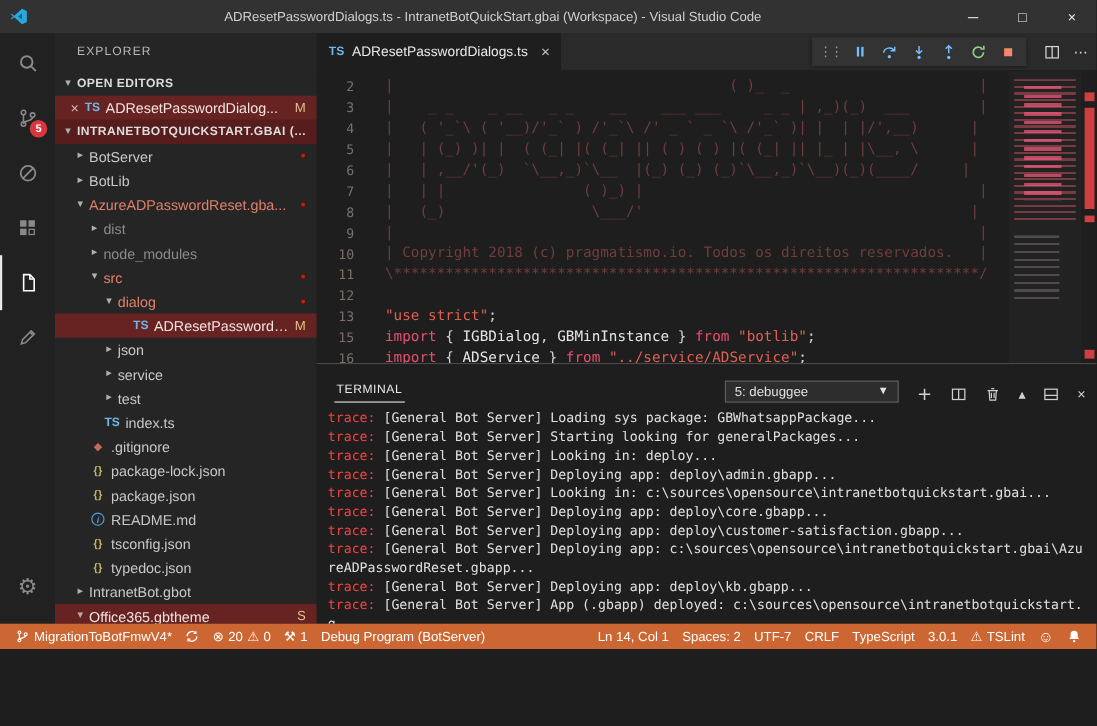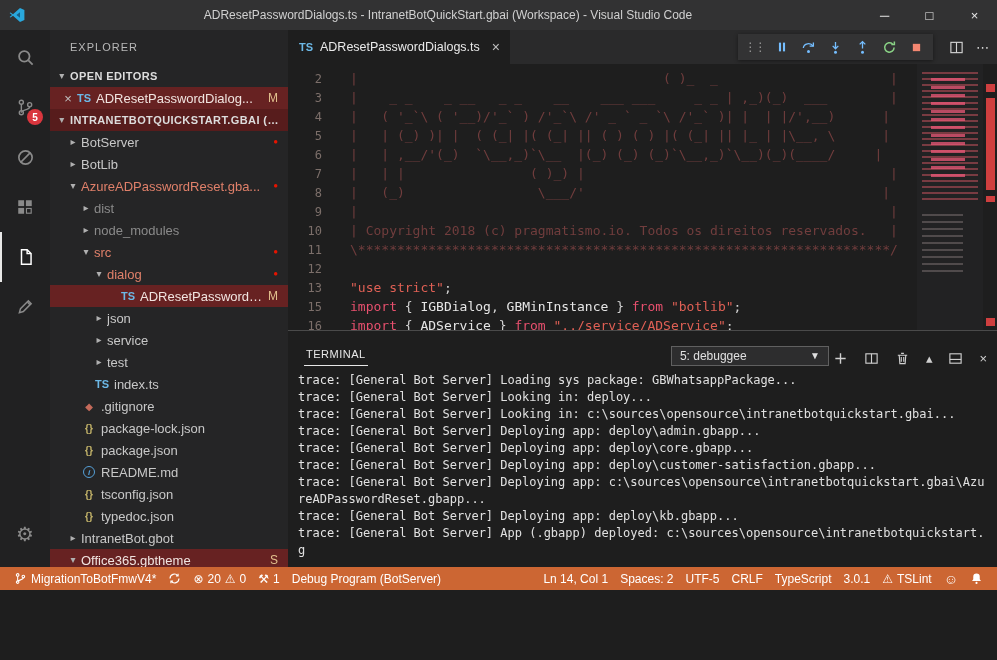--- a/index.html
+++ b/index.html
@@ -87,26 +87,26 @@
     background:repeating-linear-gradient(to bottom,rgba(236,88,120,.75) 0 3px,transparent 3px 8px)}
   .ruler{position:absolute;top:0;right:0;width:14px;bottom:0}
   .ruler .mark{position:absolute;right:2px;width:9px;background:#cf3f3f}
 
   
   .panel{height:237px;border-top:1px solid #4a4a4a;display:flex;flex-direction:column;background:#1e1e1e;flex:none}
   .panel-header{height:35px;display:flex;align-items:flex-end;padding:0 10px 0 16px;flex:none}
   .panel-tab{font-size:11px;letter-spacing:.5px;color:#e7e7e7;border-bottom:1px solid #e7e7e7;padding:7px 2px 5px}
   .panel-spacer{flex:1}
   .term-select{display:flex;align-items:center;background:#2d2d2e;border:1px solid #606060;color:#e0e0e0;
-    font-size:12px;padding:2px 8px;width:158px;justify-content:space-between;margin-right:4px}
+    font-size:12px;padding:2px 8px;width:158px;justify-content:space-between;margin-right:16px}
   .panel-actions{display:flex;align-items:center;gap:16px;color:#d0d0d0}
   .terminal{flex:1;padding:6px 8px 0 10px;font-family:"DejaVu Sans Mono","Liberation Mono",monospace;
     font-size:12px;line-height:17px;color:#e0e0e0;overflow:hidden}
   .tl{white-space:pre-wrap;word-break:break-all}
-  .t-level{color:#e5e5e5}
+  .t-level{color:#ef4444}
 
   
   .statusbar{position:absolute;left:0;right:0;bottom:0;height:23px;background:#CC6633;color:#fff;
     display:flex;align-items:center;font-size:12px;padding:0 8px}
   .sb-left,.sb-right{display:flex;align-items:center;height:23px}
   .sb-right{margin-left:auto}
   .sb-item{display:flex;align-items:center;gap:4px;padding:0 6px;height:23px;white-space:nowrap}
 </style>
 </head>
 <body>
@@ -481,23 +481,24 @@
                 <svg viewBox="0 0 16 16" width="15" height="15" fill="none" stroke="currentColor" stroke-width="1.2">
                   <rect x="2" y="3" width="12" height="10"></rect>
                   <line x1="2" y1="9" x2="14" y2="9"></line>
                 </svg>
               </span>
               <span class="icon" style="font-size: 13px;">×</span>
             </div>
         </div>
         <div class="terminal" id="terminal">
             <div class="tl"><span class="t-level">trace:</span><span class="t-text"> [General Bot Server] Loading sys package: GBWhatsappPackage...</span></div>
+            <div class="tl"><span class="t-level">trace:</span><span class="t-text"> [General Bot Server] Starting looking for generalPackages...</span></div>
             <div class="tl"><span class="t-level">trace:</span><span class="t-text"> [General Bot Server] Looking in: deploy...</span></div>
+            <div class="tl"><span class="t-level">trace:</span><span class="t-text"> [General Bot Server] Deploying app: deploy\admin.gbapp...</span></div>
             <div class="tl"><span class="t-level">trace:</span><span class="t-text"> [General Bot Server] Looking in: c:\sources\opensource\intranetbotquickstart.gbai...</span></div>
-            <div class="tl"><span class="t-level">trace:</span><span class="t-text"> [General Bot Server] Deploying app: deploy\admin.gbapp...</span></div>
             <div class="tl"><span class="t-level">trace:</span><span class="t-text"> [General Bot Server] Deploying app: deploy\core.gbapp...</span></div>
             <div class="tl"><span class="t-level">trace:</span><span class="t-text"> [General Bot Server] Deploying app: deploy\customer-satisfaction.gbapp...</span></div>
             <div class="tl"><span class="t-level">trace:</span><span class="t-text"> [General Bot Server] Deploying app: c:\sources\opensource\intranetbotquickstart.gbai\AzureADPasswordReset.gbapp...</span></div>
             <div class="tl"><span class="t-level">trace:</span><span class="t-text"> [General Bot Server] Deploying app: deploy\kb.gbapp...</span></div>
             <div class="tl"><span class="t-level">trace:</span><span class="t-text"> [General Bot Server] App (.gbapp) deployed: c:\sources\opensource\intranetbotquickstart.g</span></div>
           </div>
       </div>
     </div>
   </div>
 
@@ -537,21 +538,21 @@
       </div>
     </div>
     <div class="sb-right">
       <div class="sb-item">
           <span>Ln 14, Col 1</span>
         </div>
       <div class="sb-item">
           <span>Spaces: 2</span>
         </div>
       <div class="sb-item">
-          <span>UTF-5</span>
+          <span>UTF-7</span>
         </div>
       <div class="sb-item">
           <span>CRLF</span>
         </div>
       <div class="sb-item">
           <span>TypeScript</span>
         </div>
       <div class="sb-item">
           <span>3.0.1</span>
         </div>

